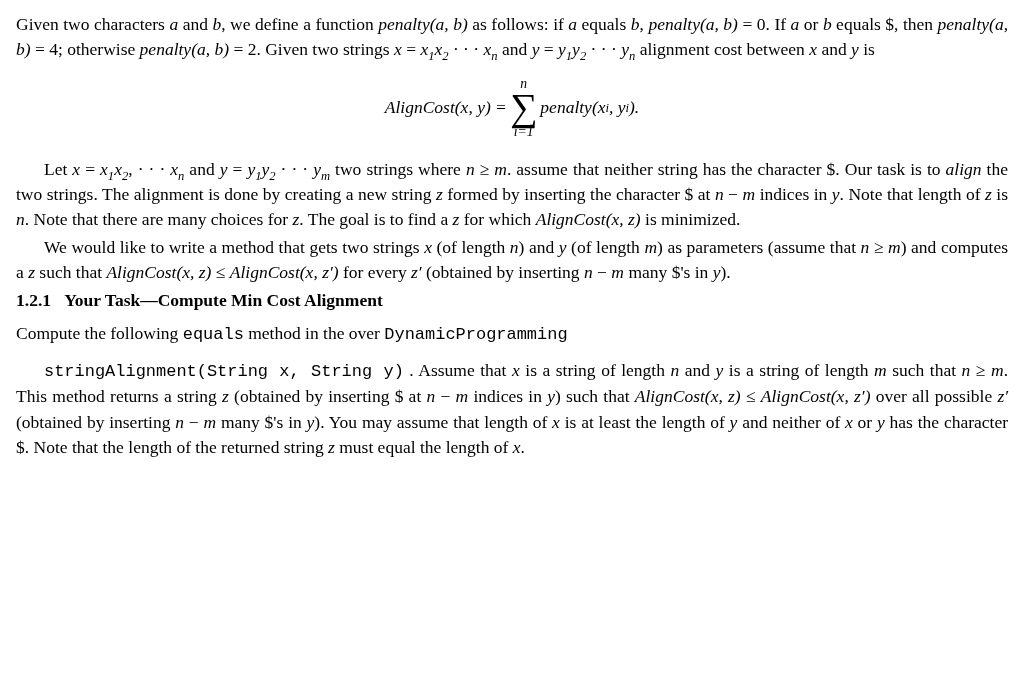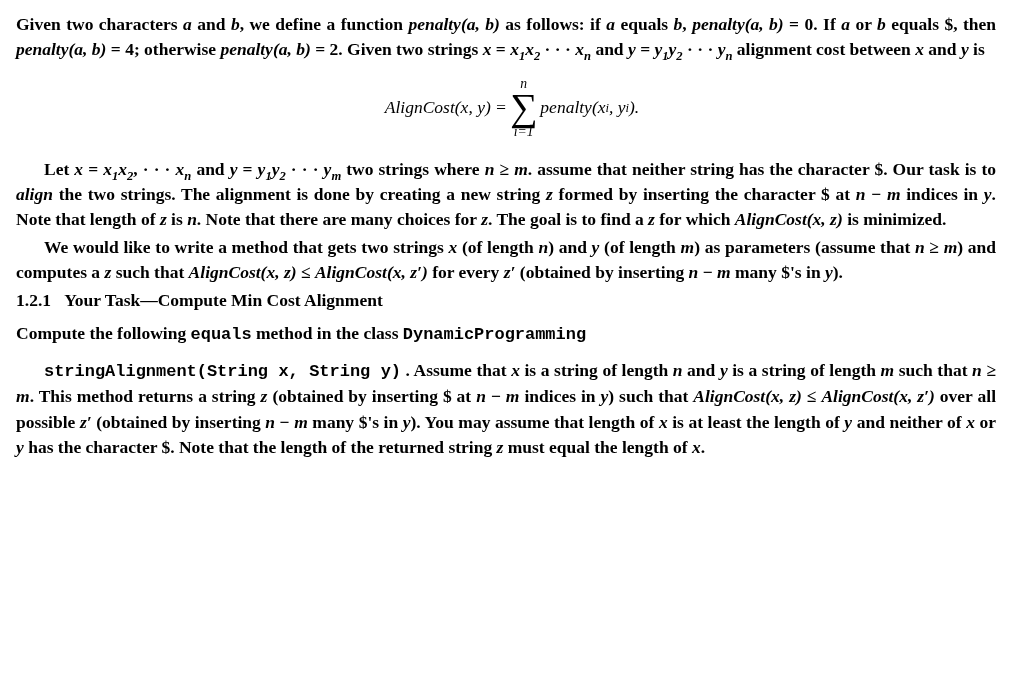--- a/index.html
+++ b/index.html
@@ -62,21 +62,21 @@
     line-height: 0.9;
     display: block;
     font-style: normal;
   }
   .sumbot {
     font-size: 0.78em;
     font-style: italic;
     display: block;
     text-align: center;
   }
-  p { margin: 0 12px 2px 0; font-weight: bold; }
+  p { margin: 0 0 2px 0; }
   .sectgap { margin-top: 10px; }
 </style>
 </head>
 <body>
 
 <p class="just">
 <span>Given two characters </span><span class="math">a</span><span> and </span><span class="math">b</span><span>, we define a function </span><span class="math">penalty</span><span class="math">(a, b)</span><span> as follows: if </span><span class="math">a</span><span> equals </span><span class="math">b</span><span>, </span><span class="math">penalty</span><span class="math">(a, b)</span><span> = 0.  If </span><span class="math">a</span><span> or </span><span class="math">b</span><span> equals $, then </span><span class="math">penalty</span><span class="math">(a, b)</span><span> = 4; otherwise </span><span class="math">penalty</span><span class="math">(a, b)</span><span> = 2.  Given two strings </span><span class="math">x</span><span> = </span><span class="math">x</span><span class="sub">1</span><span class="math">x</span><span class="sub">2</span><span> · · · </span><span class="math">x</span><span class="sub">n</span><span> and </span><span class="math">y</span><span> = </span><span class="math">y</span><span class="sub">1</span><span class="math">y</span><span class="sub">2</span><span> · · · </span><span class="math">y</span><span class="sub">n</span><span> alignment cost between </span><span class="math">x</span><span> and </span><span class="math">y</span><span> is</span>
 </p>
 
 <div class="display-eq">
@@ -101,18 +101,18 @@
 
 <p class="just indent">
 <span>We would like to write a method that gets two strings </span><span class="math">x</span><span> (of length </span><span class="math">n</span><span>) and </span><span class="math">y</span><span> (of length </span><span class="math">m</span><span>) as parameters (assume that </span><span class="math">n</span><span></span><span> ≥ </span><span class="math">m</span><span>) and computes a </span><span class="math">z</span><span> such that </span><span class="math">AlignCost</span><span class="math">(x, z)</span><span> ≤ </span><span class="math">AlignCost</span><span class="math">(x, z′)</span><span> for every </span><span class="math">z′</span><span> (obtained by inserting </span><span class="math">n</span><span> − </span><span class="math">m</span><span> many $'s in </span><span class="math">y</span><span>).</span>
 </p>
 
 <div class="heading">
   <span>1.2.1</span>&nbsp;&nbsp;&nbsp;<span>Your Task—Compute Min Cost Alignment</span>
 </div>
 
 <p class="just">
-<span>Compute the following </span><span class="tt">equals</span><span> method in the class </span><span class="tt">DynamicProgramming</span>
+<span>Compute the following </span><span class="tt">equals</span><span> method in the over </span><span class="tt">DynamicProgramming</span>
 </p>
 
 <p class="just indent sectgap">
 <span class="tt">stringAlignment(String x, String y)</span><span> .  Assume that </span><span class="math">x</span><span> is a string of length </span><span class="math">n</span><span> and </span><span class="math">y</span><span> is a string of length </span><span class="math">m</span><span> such that </span><span class="math">n</span><span> ≥ </span><span class="math">m</span><span>. This method returns a string </span><span class="math">z</span><span> (obtained by inserting $ at </span><span class="math">n</span><span> − </span><span class="math">m</span><span> indices in </span><span class="math">y</span><span>) such that </span><span class="math">AlignCost</span><span class="math">(x, z)</span><span> ≤ </span><span class="math">AlignCost</span><span class="math">(x, z′)</span><span> over all possible </span><span class="math">z′</span><span> (obtained by inserting </span><span class="math">n</span><span> − </span><span class="math">m</span><span> many $'s in </span><span class="math">y</span><span>). You may assume that length of </span><span class="math">x</span><span> is at least the length of </span><span class="math">y</span><span> and neither of </span><span class="math">x</span><span> or </span><span class="math">y</span><span> has the character $. Note that the length of the returned string </span><span class="math">z</span><span> must equal the length of </span><span class="math">x</span><span>.</span>
 </p>
 
 </body></html>

